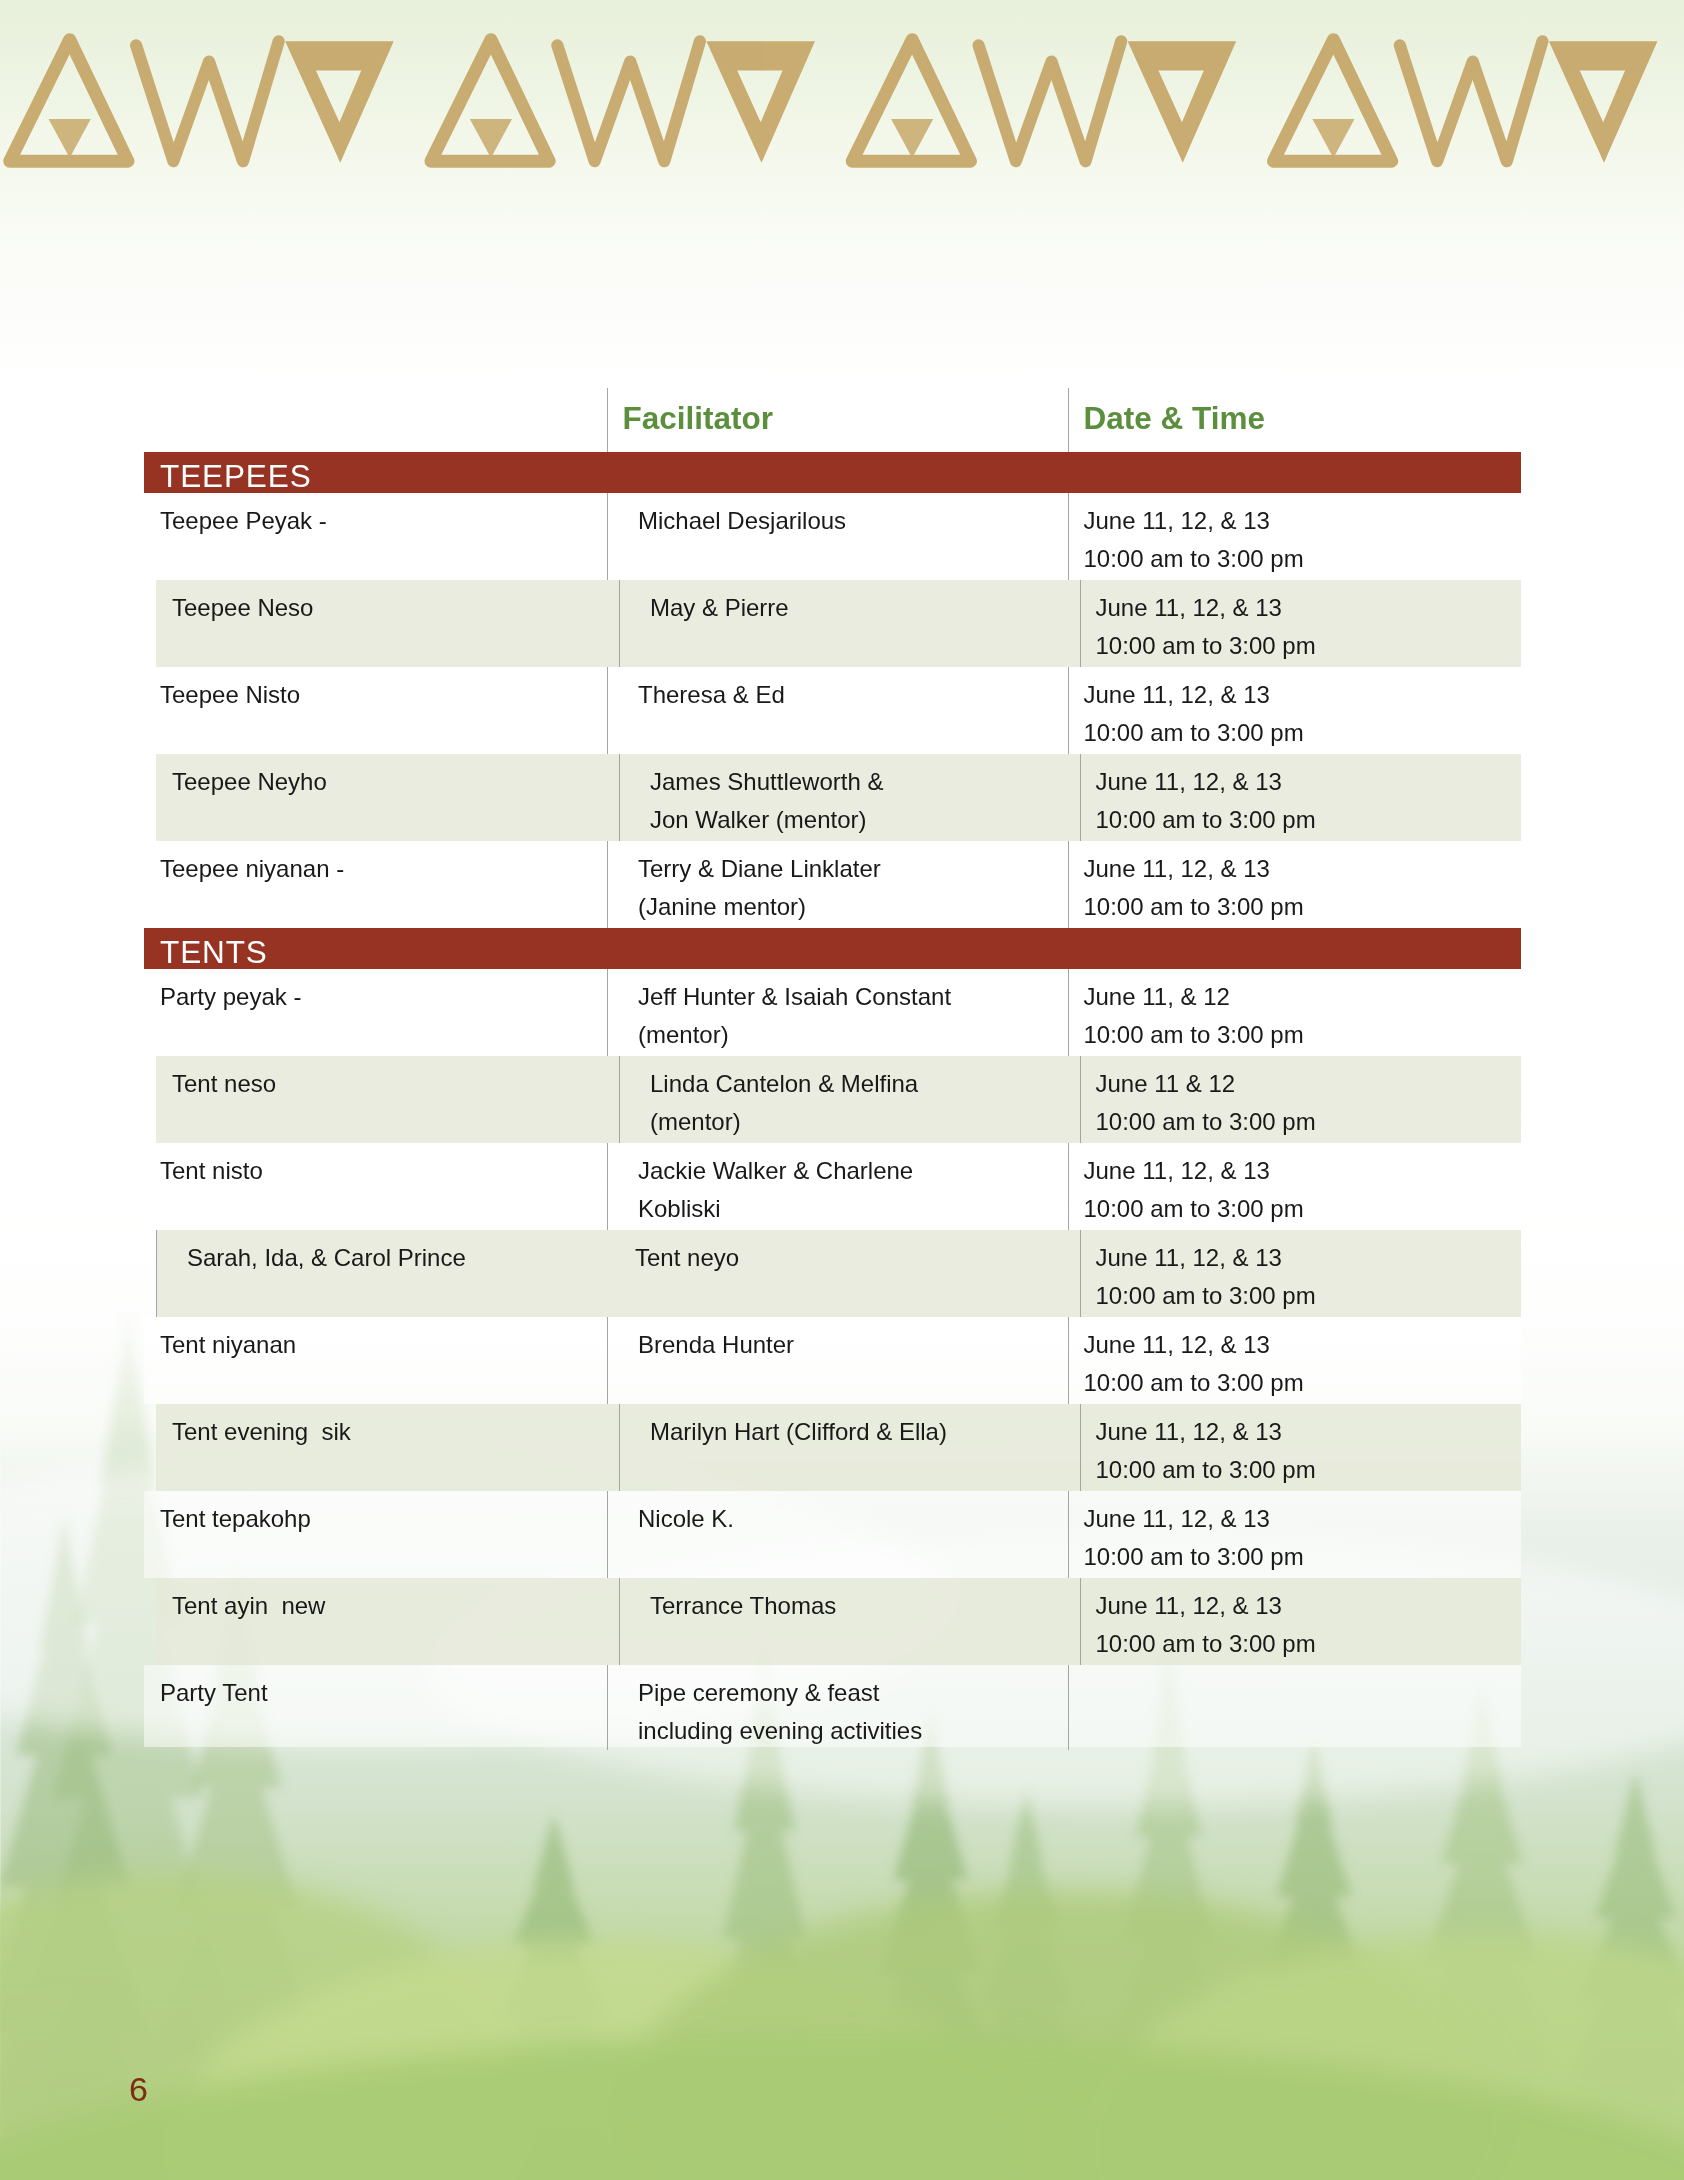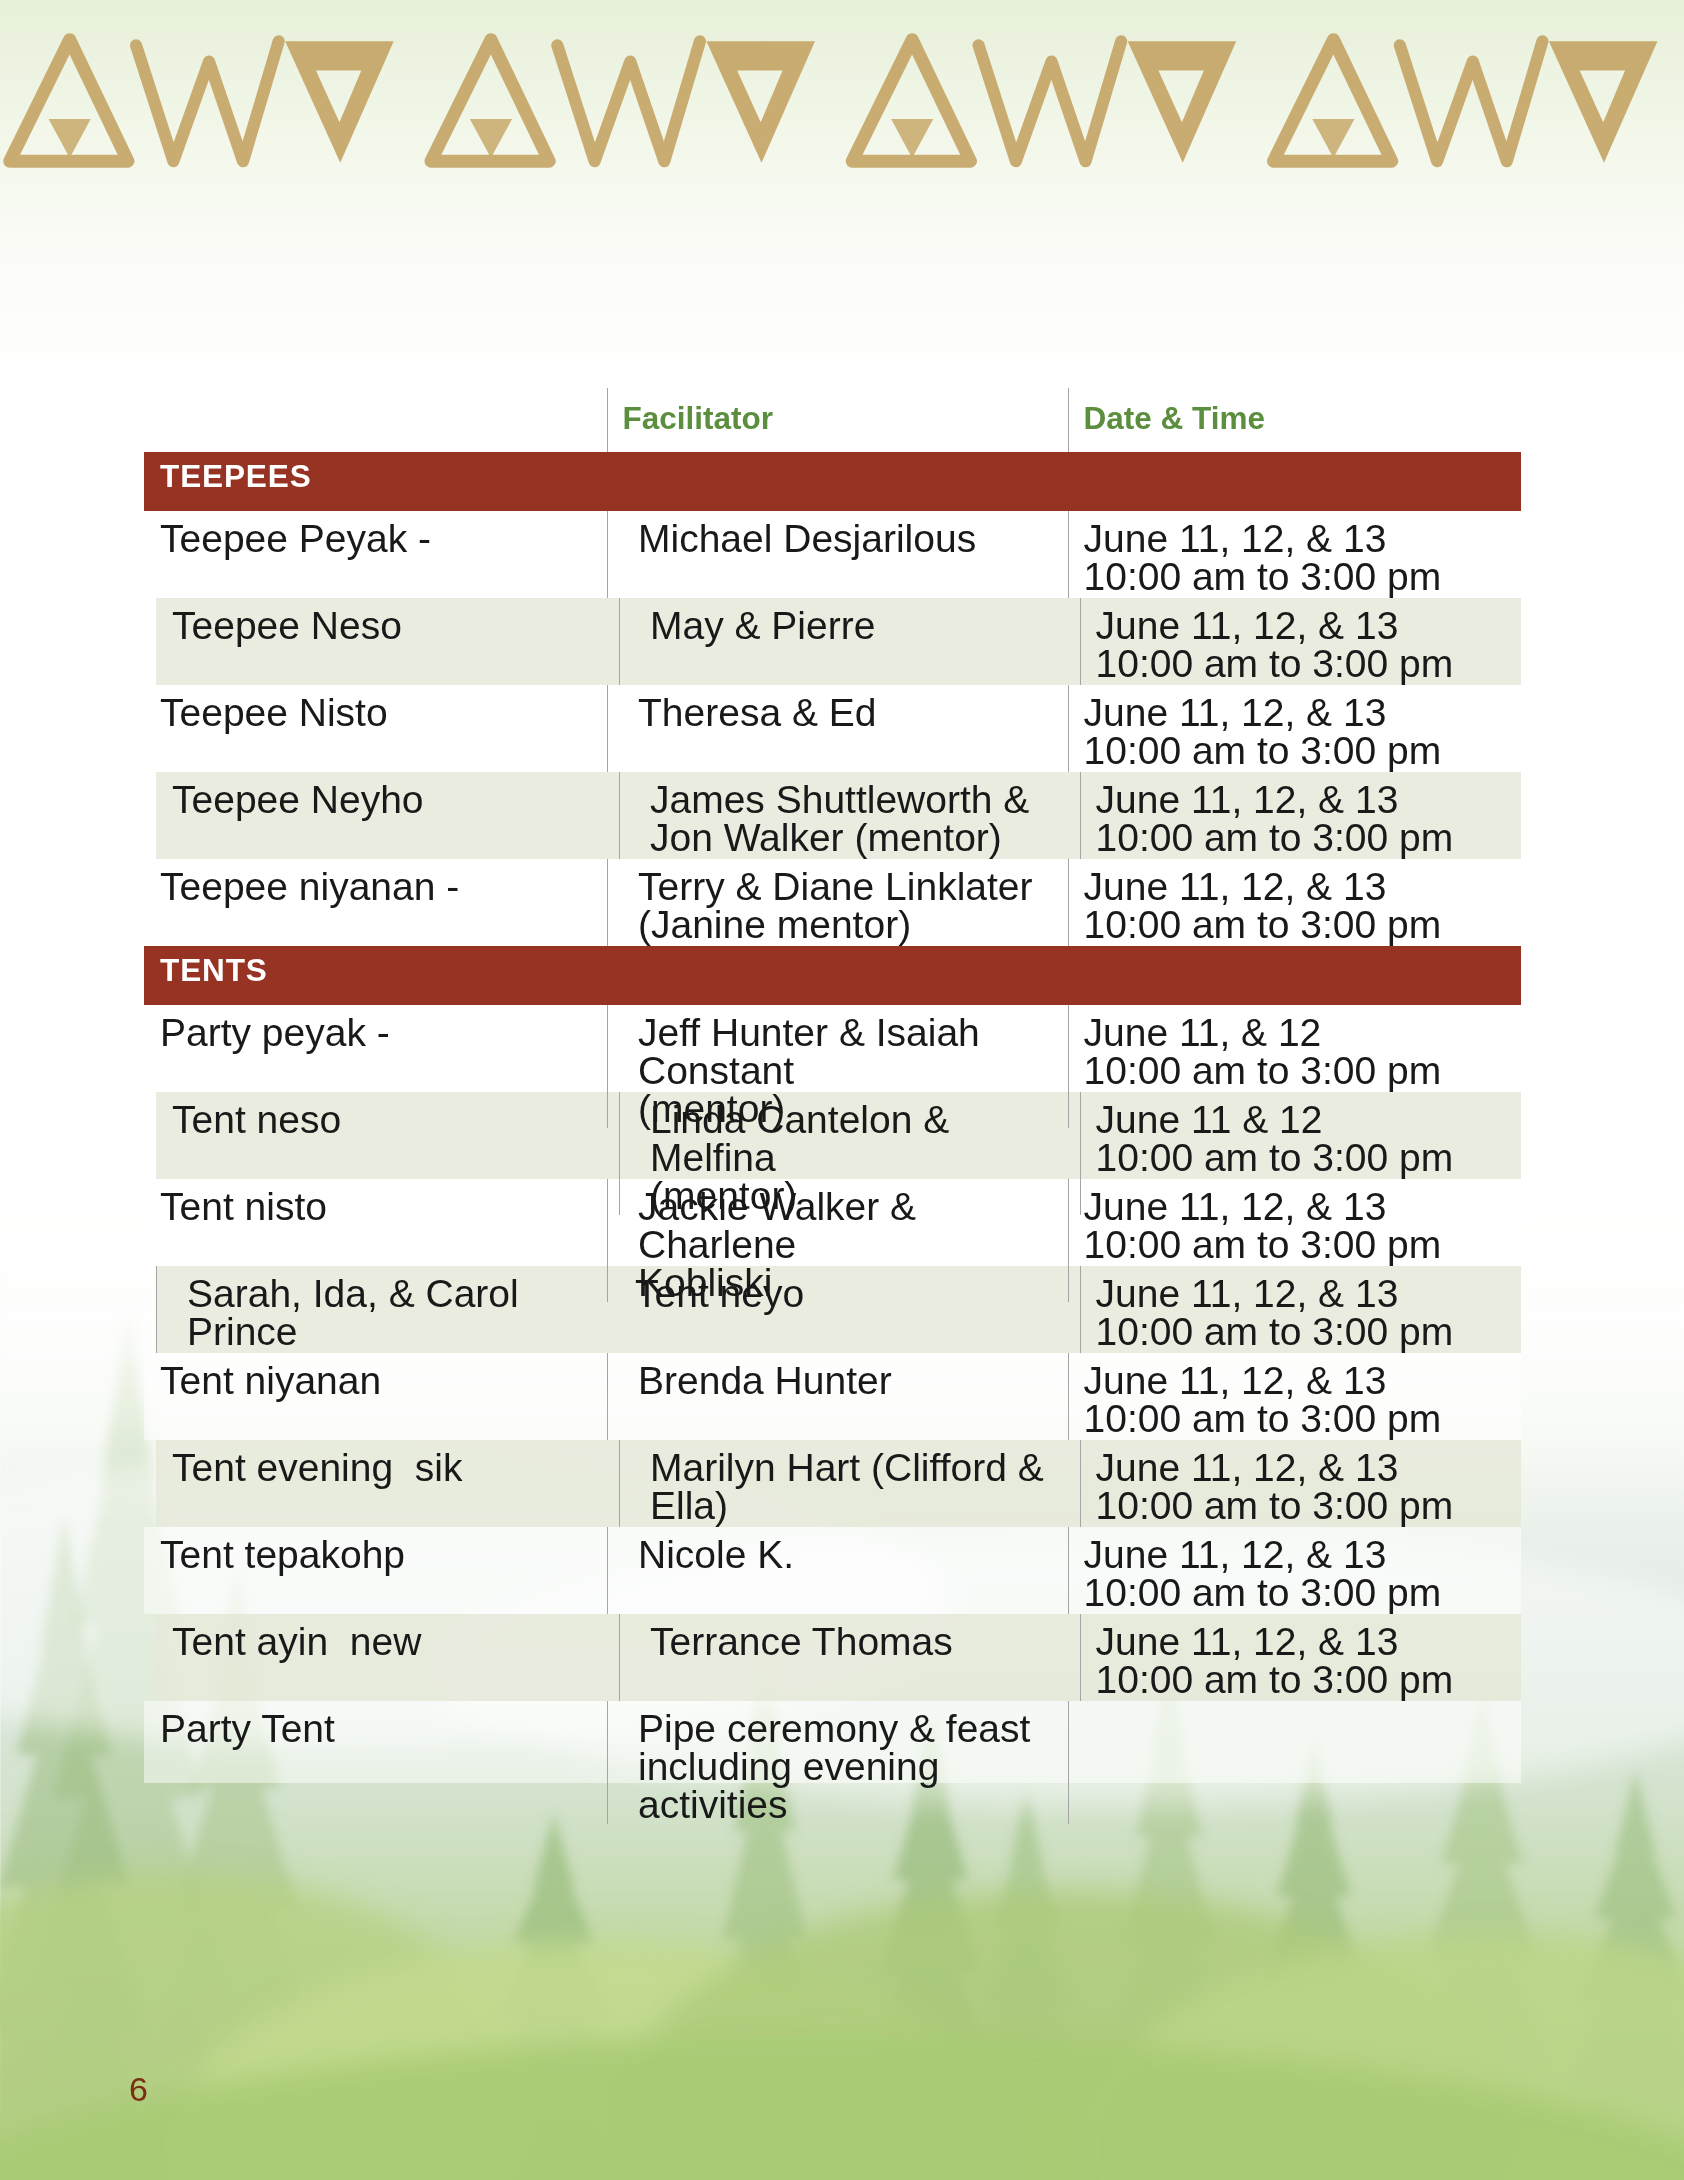--- a/index.html
+++ b/index.html
@@ -9,27 +9,27 @@
     background:linear-gradient(180deg,#e7f0da 0%,#f2f7e9 6%,#fbfcf8 12%,#ffffff 18%,#ffffff 55%);
   }
   .top-pattern{position:absolute;top:12.8px;left:0;width:1685px;height:170px;}
   .title-wrap{position:absolute;top:227px;left:0;width:1685px;height:147px;}
   .forest{position:absolute;top:1090px;left:0;width:1685px;height:1090px;}
 
   .agenda{position:absolute;left:144px;top:388px;width:1377px;}
   .thead{display:grid;grid-template-columns:463px 461px 453px;height:64px;}
   .thead .hc{font-weight:bold;font-size:31.5px;color:#5b8f3e;padding-top:12px;}
   .thead .hc.bordered{border-left:1.7px solid #a5a5a5;padding-left:14.5px;}
-  .section-bar{height:59px;background:#963322;color:#ffffff;font-weight:bold;
+  .section-bar{height:41px;background:#963322;color:#ffffff;font-weight:normal;
     font-size:31.5px;line-height:48px;padding-left:16px;letter-spacing:0.9px;}
   .row{display:grid;grid-template-columns:463px 461px 453px;height:87px;
     background:rgba(255,255,255,0.5);}
   .row.shaded{background:rgba(229,233,216,0.85);margin-left:12px;}
   .row.tall{height:82px;}
-  .cell{padding-top:8.5px;font-size:39px;line-height:38px;color:#191919;}
+  .cell{padding-top:8.5px;font-size:24px;line-height:38px;color:#191919;}
   .c1{padding-left:16px;white-space:pre-wrap;}
   .c2{border-left:1.7px solid #a5a5a5;padding-left:30px;white-space:pre-wrap;}
   .c3{border-left:1.7px solid #a5a5a5;padding-left:14.5px;}
   .page-num{position:absolute;left:129px;top:2070px;font-size:34px;color:#7c2d12;}
 </style>
 </head>
 <body>
 
 <div class="page">
 

